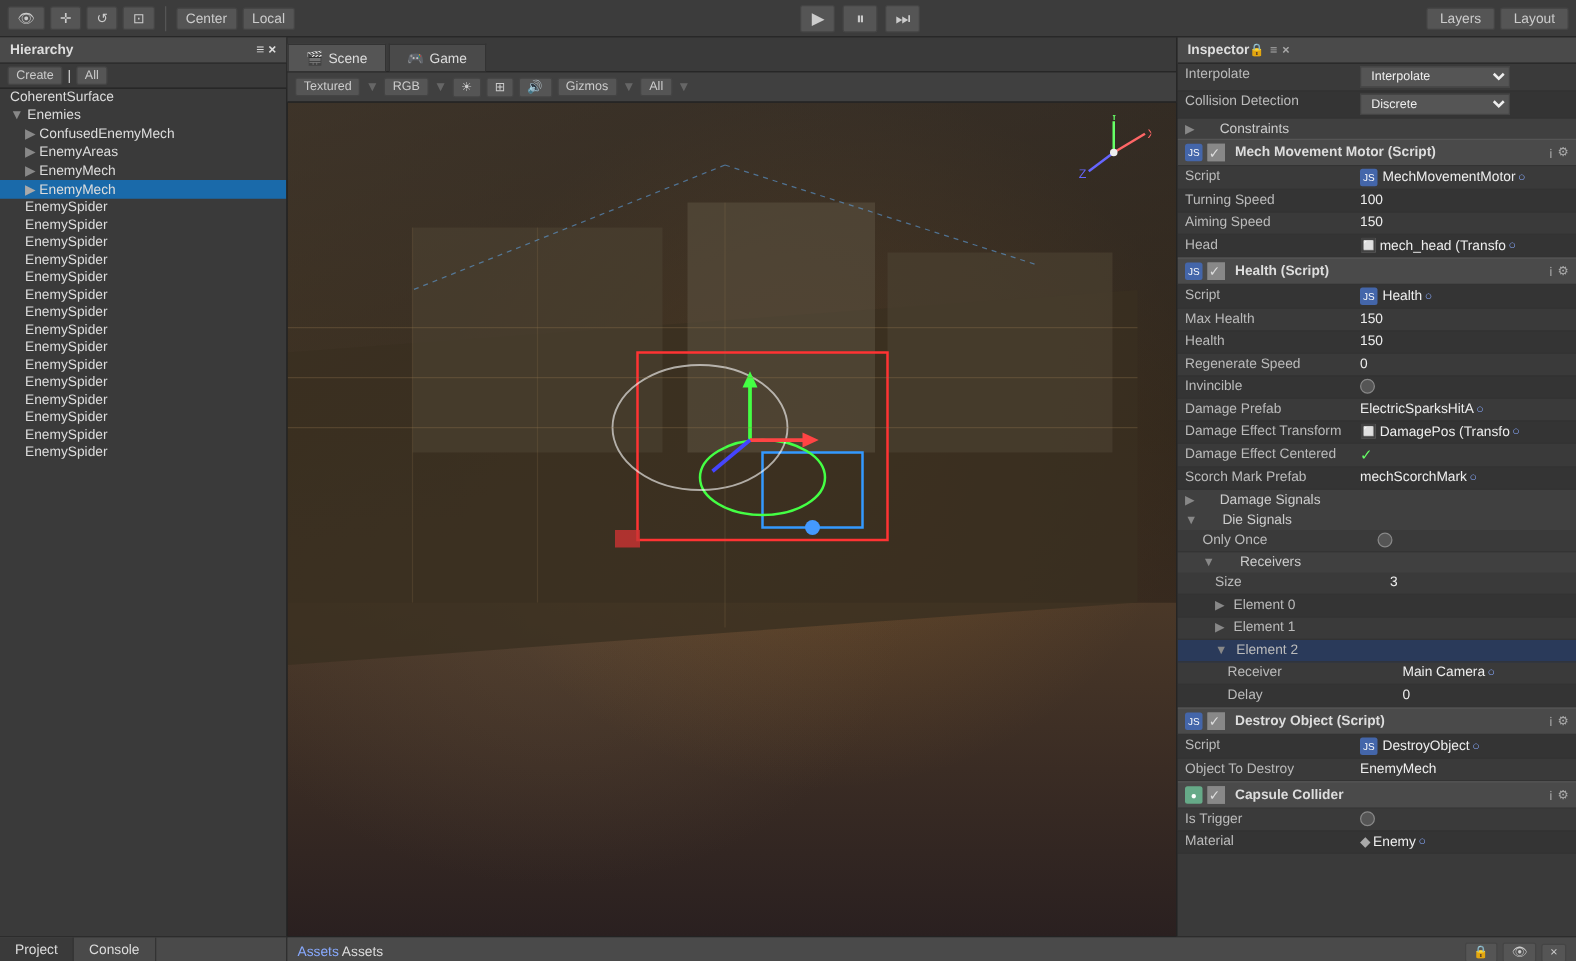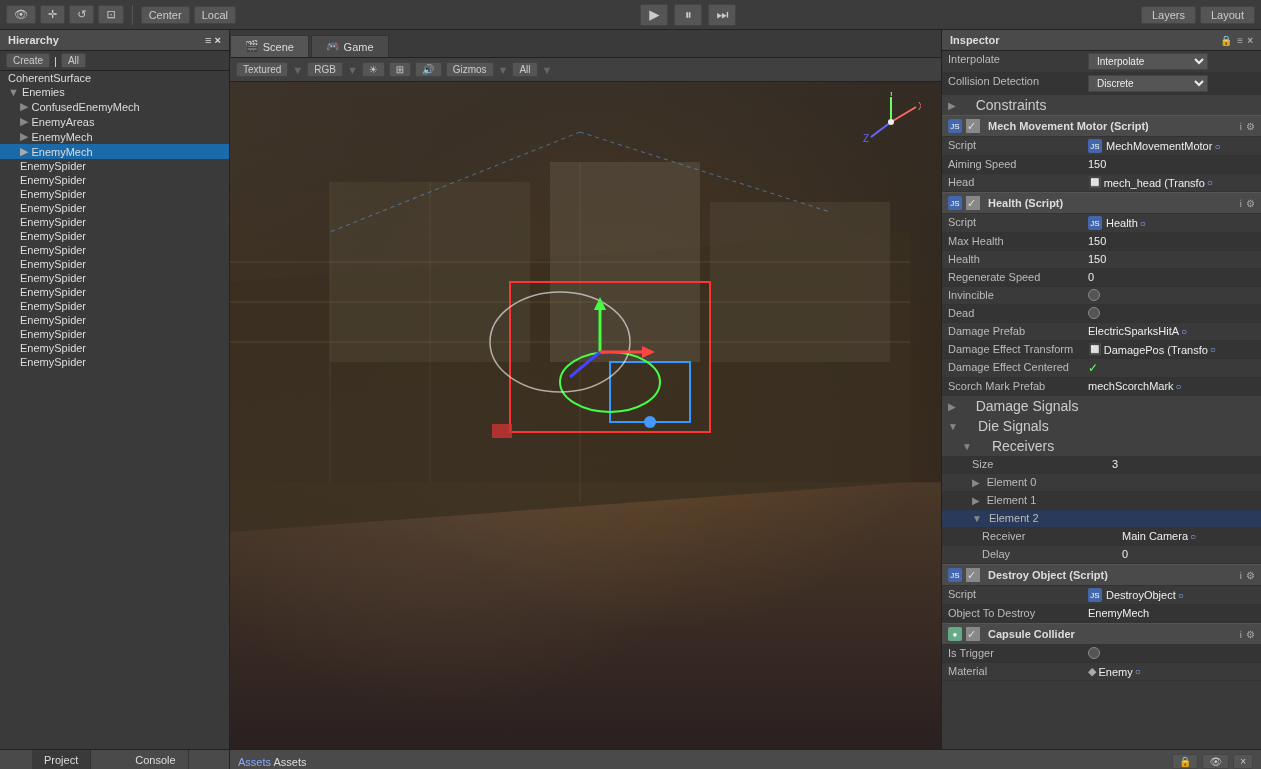--- a/index.html
+++ b/index.html
@@ -155,21 +155,20 @@
       display: flex;
       flex-direction: column;
       overflow: hidden;
     }
     .inspector-header {
       background: #4a4a4a;
       padding: 4px 8px;
       border-bottom: 1px solid #222;
       display: flex;
       align-items: center;
-      justify-content: space-between;
       font-size: 11px;
       font-weight: bold;
     }
     .inspector-content {
       flex: 1;
       overflow-y: auto;
       overflow-x: hidden;
     }
     .inspector-row {
       display: flex;
@@ -226,21 +225,21 @@
 
     
     .section-row {
       display: flex;
       align-items: center;
       padding: 2px 6px;
       background: #404040;
       cursor: pointer;
     }
     .section-arrow { color: #888; margin-right: 4px; font-size: 10px; }
-    .section-label { font-size: 14px; color: #ccc; padding-left: 16px; }
+    .section-label { font-size: 11px; color: #ccc; padding-left: 16px; }
     .indent-row { padding-left: 20px; }
     .indent2-row { padding-left: 30px; }
 
     
     #bottom-layout {
       display: flex;
       height: 280px;
       border-top: 1px solid #222;
     }
 
@@ -254,21 +253,20 @@
     .project-tabs {
       display: flex;
       background: #4a4a4a;
       border-bottom: 1px solid #222;
     }
     .project-tab {
       padding: 4px 12px;
       cursor: pointer;
       font-size: 11px;
       border-right: 1px solid #333;
-      margin-left: 32px;
     }
     .project-tab.active { background: #3a3a3a; }
 
     
     #asset-browser {
       flex: 1;
       background: #3a3a3a;
       display: flex;
       flex-direction: column;
     }
@@ -576,20 +574,24 @@
       </div>
       <div class="inspector-row">
         <span class="inspector-label">Script</span>
         <span class="inspector-value">
           <span class="component-icon blue">JS</span>
           <span style="margin-left:4px">MechMovementMotor</span>
           <span class="link-icon">○</span>
         </span>
       </div>
       <div class="inspector-row">
+        <span class="inspector-label">Turning Speed</span>
+        <span class="inspector-value">100</span>
+      </div>
+      <div class="inspector-row">
         <span class="inspector-label">Aiming Speed</span>
         <span class="inspector-value">150</span>
       </div>
       <div class="inspector-row">
         <span class="inspector-label">Head</span>
         <span class="inspector-value">
           <span style="color:#aaa;margin-right:2px">🔲</span>
           <span>mech_head (Transfo</span>
           <span class="link-icon">○</span>
         </span>
@@ -623,26 +625,20 @@
         <span class="inspector-label">Regenerate Speed</span>
         <span class="inspector-value">0</span>
       </div>
       <div class="inspector-row">
         <span class="inspector-label">Invincible</span>
         <span class="inspector-value">
           <span class="circle-toggle"></span>
         </span>
       </div>
       <div class="inspector-row">
-        <span class="inspector-label">Dead</span>
-        <span class="inspector-value">
-          <span class="circle-toggle"></span>
-        </span>
-      </div>
-      <div class="inspector-row">
         <span class="inspector-label">Damage Prefab</span>
         <span class="inspector-value">
           <span>ElectricSparksHitA</span>
           <span class="link-icon">○</span>
         </span>
       </div>
       <div class="inspector-row">
         <span class="inspector-label">Damage Effect Transform</span>
         <span class="inspector-value">
           <span style="color:#aaa;margin-right:2px">🔲</span>
@@ -664,20 +660,26 @@
         </span>
       </div>
       <div class="section-row">
         <span class="section-arrow">▶</span>
         <span class="section-label">Damage Signals</span>
       </div>
 
       <div class="section-row">
         <span class="section-arrow">▼</span>
         <span class="section-label">Die Signals</span>
+      </div>
+      <div class="inspector-row indent-row">
+        <span class="inspector-label">Only Once</span>
+        <span class="inspector-value">
+          <span class="circle-toggle"></span>
+        </span>
       </div>
       <div class="section-row indent-row">
         <span class="section-arrow">▼</span>
         <span class="section-label">Receivers</span>
       </div>
       <div class="inspector-row indent2-row">
         <span class="inspector-label">Size</span>
         <span class="inspector-value">3</span>
       </div>
       <div class="inspector-row indent2-row">

